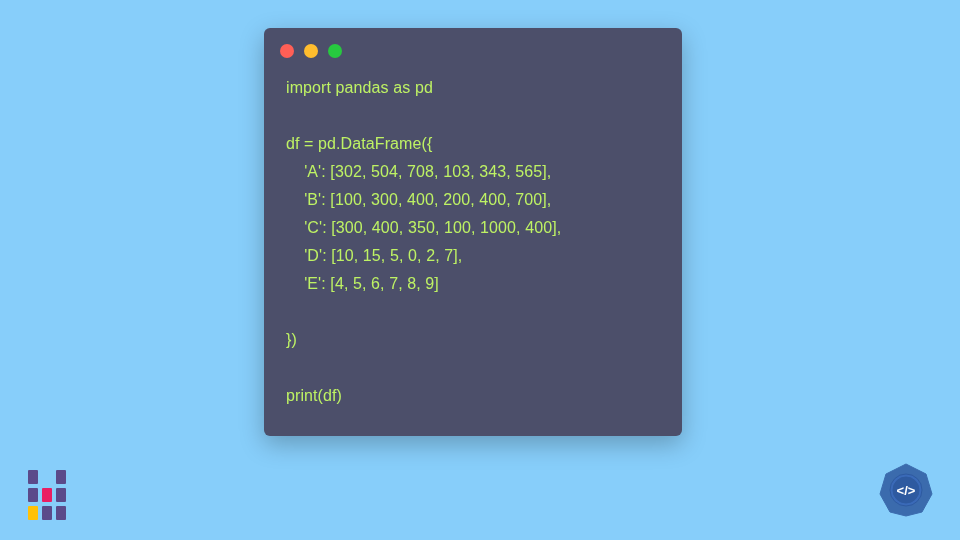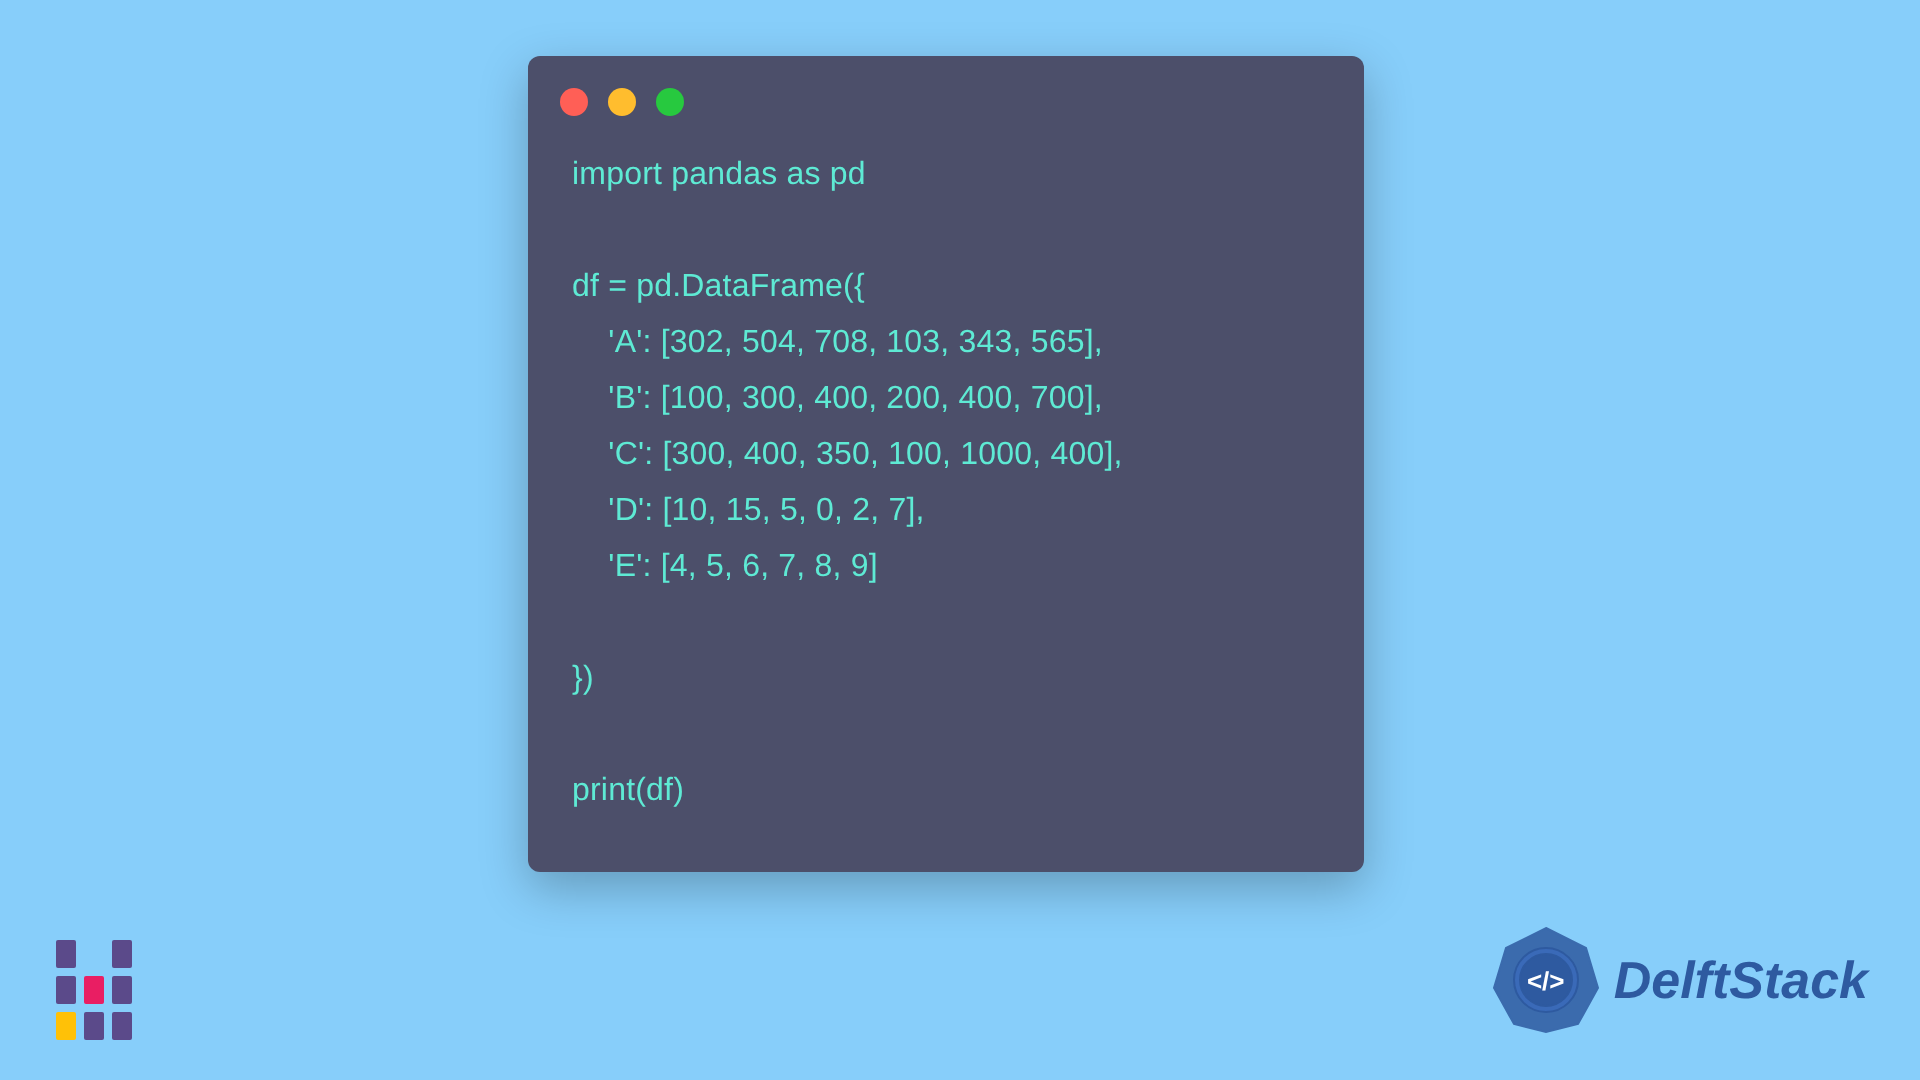--- a/index.html
+++ b/index.html
@@ -27,21 +27,21 @@
       padding: 16px 16px 6px 16px;
     }
     .dot {
       width: 14px; height: 14px; border-radius: 50%;
     }
     .dot.red { background: #ff5f56; }
     .dot.yellow { background: #ffbd2e; }
     .dot.green { background: #27c93f; }
     .code-body {
       padding: 10px 22px 8px 22px;
-      color: #5eead4;
+      color: #bef264;
       font-size: 16px;
       line-height: 1.75;
       white-space: pre;
       font-family: "Segoe UI", Arial, sans-serif;
       letter-spacing: 0.1px;
     }
     .logo-left {
       position: absolute;
       left: 28px;
       bottom: 20px;
@@ -123,14 +123,13 @@
   <div class="delft-badge">
     <svg viewBox="0 0 56 56">
       <g fill="#2e5aa0" stroke="#2e5aa0">
         <polygon points="28,2 48,12 54,32 44,50 28,54 12,50 2,32 8,12" fill="#2e5aa0" opacity="0.85"></polygon>
         <circle cx="28" cy="28" r="16" fill="#3a6ab8"></circle>
         <circle cx="28" cy="28" r="13" fill="#2e5aa0"></circle>
       </g>
     </svg>
     <div class="lt-gt">&lt;/&gt;</div>
   </div>
-  <span>DelftStack</span>
 </div>
 
 </body></html>

